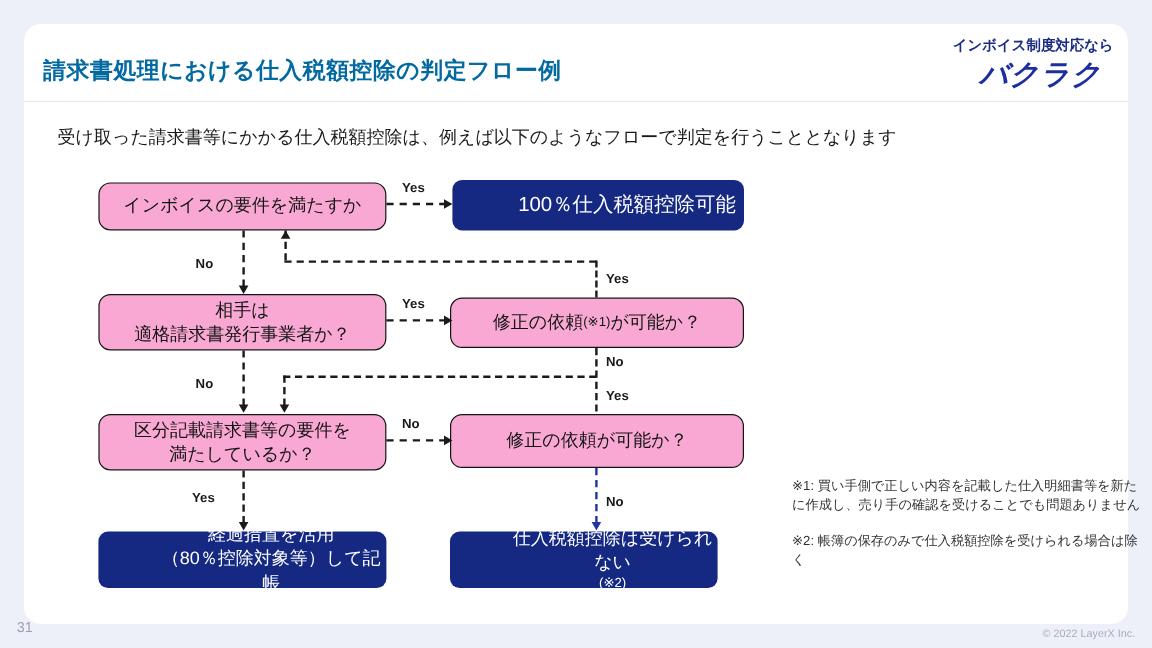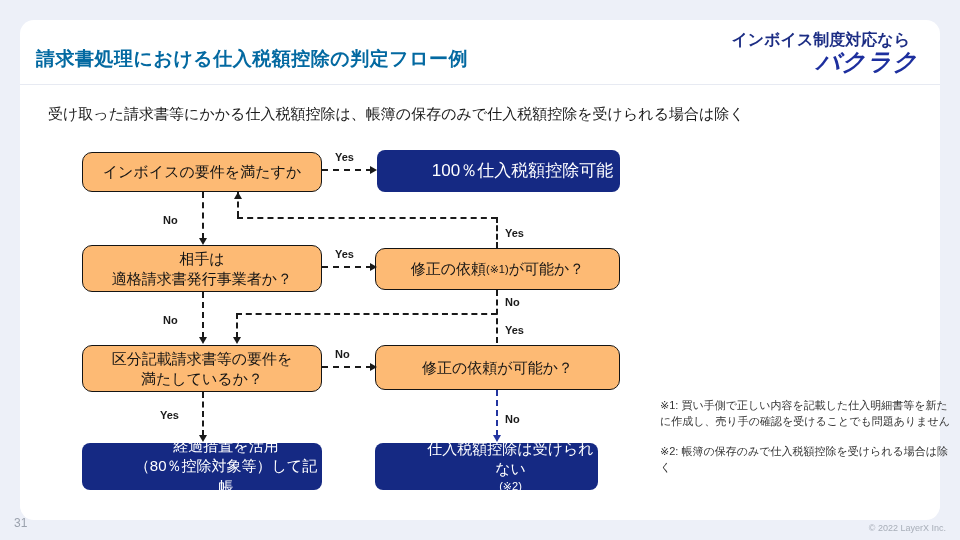--- a/index.html
+++ b/index.html
@@ -12,31 +12,31 @@
   .card{
     position:absolute;left:20px;top:20px;width:920px;height:500px;
     background:#ffffff;border-radius:14px;
   }
   .abs{position:absolute;}
   .title{
     left:16px;top:26px;font-size:19px;font-weight:bold;color:#0369a1;
     letter-spacing:.5px;
   }
   .tagline{
-    right:30px;top:10px;font-size:16px;font-weight:bold;color:#1c2d84;
+    right:12px;top:10px;font-size:12px;font-weight:bold;color:#1c2d84;
   }
   .logo{
     right:22px;top:26px;font-size:24px;font-weight:800;font-style:italic;
     color:#1d2f9e;letter-spacing:1px;
   }
   .divider{left:0;top:64px;width:920px;height:0;border-top:1px solid #e7eaf2;}
   .subtitle{left:28px;top:85px;font-size:15px;color:#1a1a1a;}
 
   .wbox{
-    border:1.5px solid #141414;border-radius:10px;background:#fdba74;
+    border:1.5px solid #141414;border-radius:10px;background:#f9a8d4;
     display:flex;flex-direction:column;align-items:center;justify-content:center;
     font-size:15px;color:#141414;text-align:center;line-height:1.3;box-sizing:border-box;
   }
   .bbox{
     background:#152983;border-radius:8px;color:#ffffff;
     display:flex;flex-direction:column;align-items:center;justify-content:center;
     font-size:15px;text-align:center;line-height:1.35;box-sizing:border-box;padding-left:48px;
   }
   .big{font-size:17px;}
   .small{font-size:11px;}
@@ -55,21 +55,21 @@
 </style>
 </head>
 <body>
 
 <div class="card">
 
   <div class="abs title">請求書処理における仕入税額控除の判定フロー例</div>
   <div class="abs tagline">インボイス制度対応なら</div>
   <div class="abs logo">バクラク</div>
   <div class="abs divider"></div>
-  <div class="abs subtitle">受け取った請求書等にかかる仕入税額控除は、帳簿の保存のみで仕入税額控除を受けられる場合は除く</div>
+  <div class="abs subtitle">受け取った請求書等にかかる仕入税額控除は、例えば以下のようなフローで判定を行うこととなります</div>
 
   <div class="abs wbox" style="left:62px;top:132px;width:240px;height:40px;">
     <span>インボイスの要件を満たすか</span>
   </div>
 
   <div class="abs bbox big" style="left:357px;top:130px;width:243px;height:42px;">
     <span>100％仕入税額控除可能</span>
   </div>
 
   <div class="abs wbox" style="left:62px;top:225px;width:240px;height:47px;">

